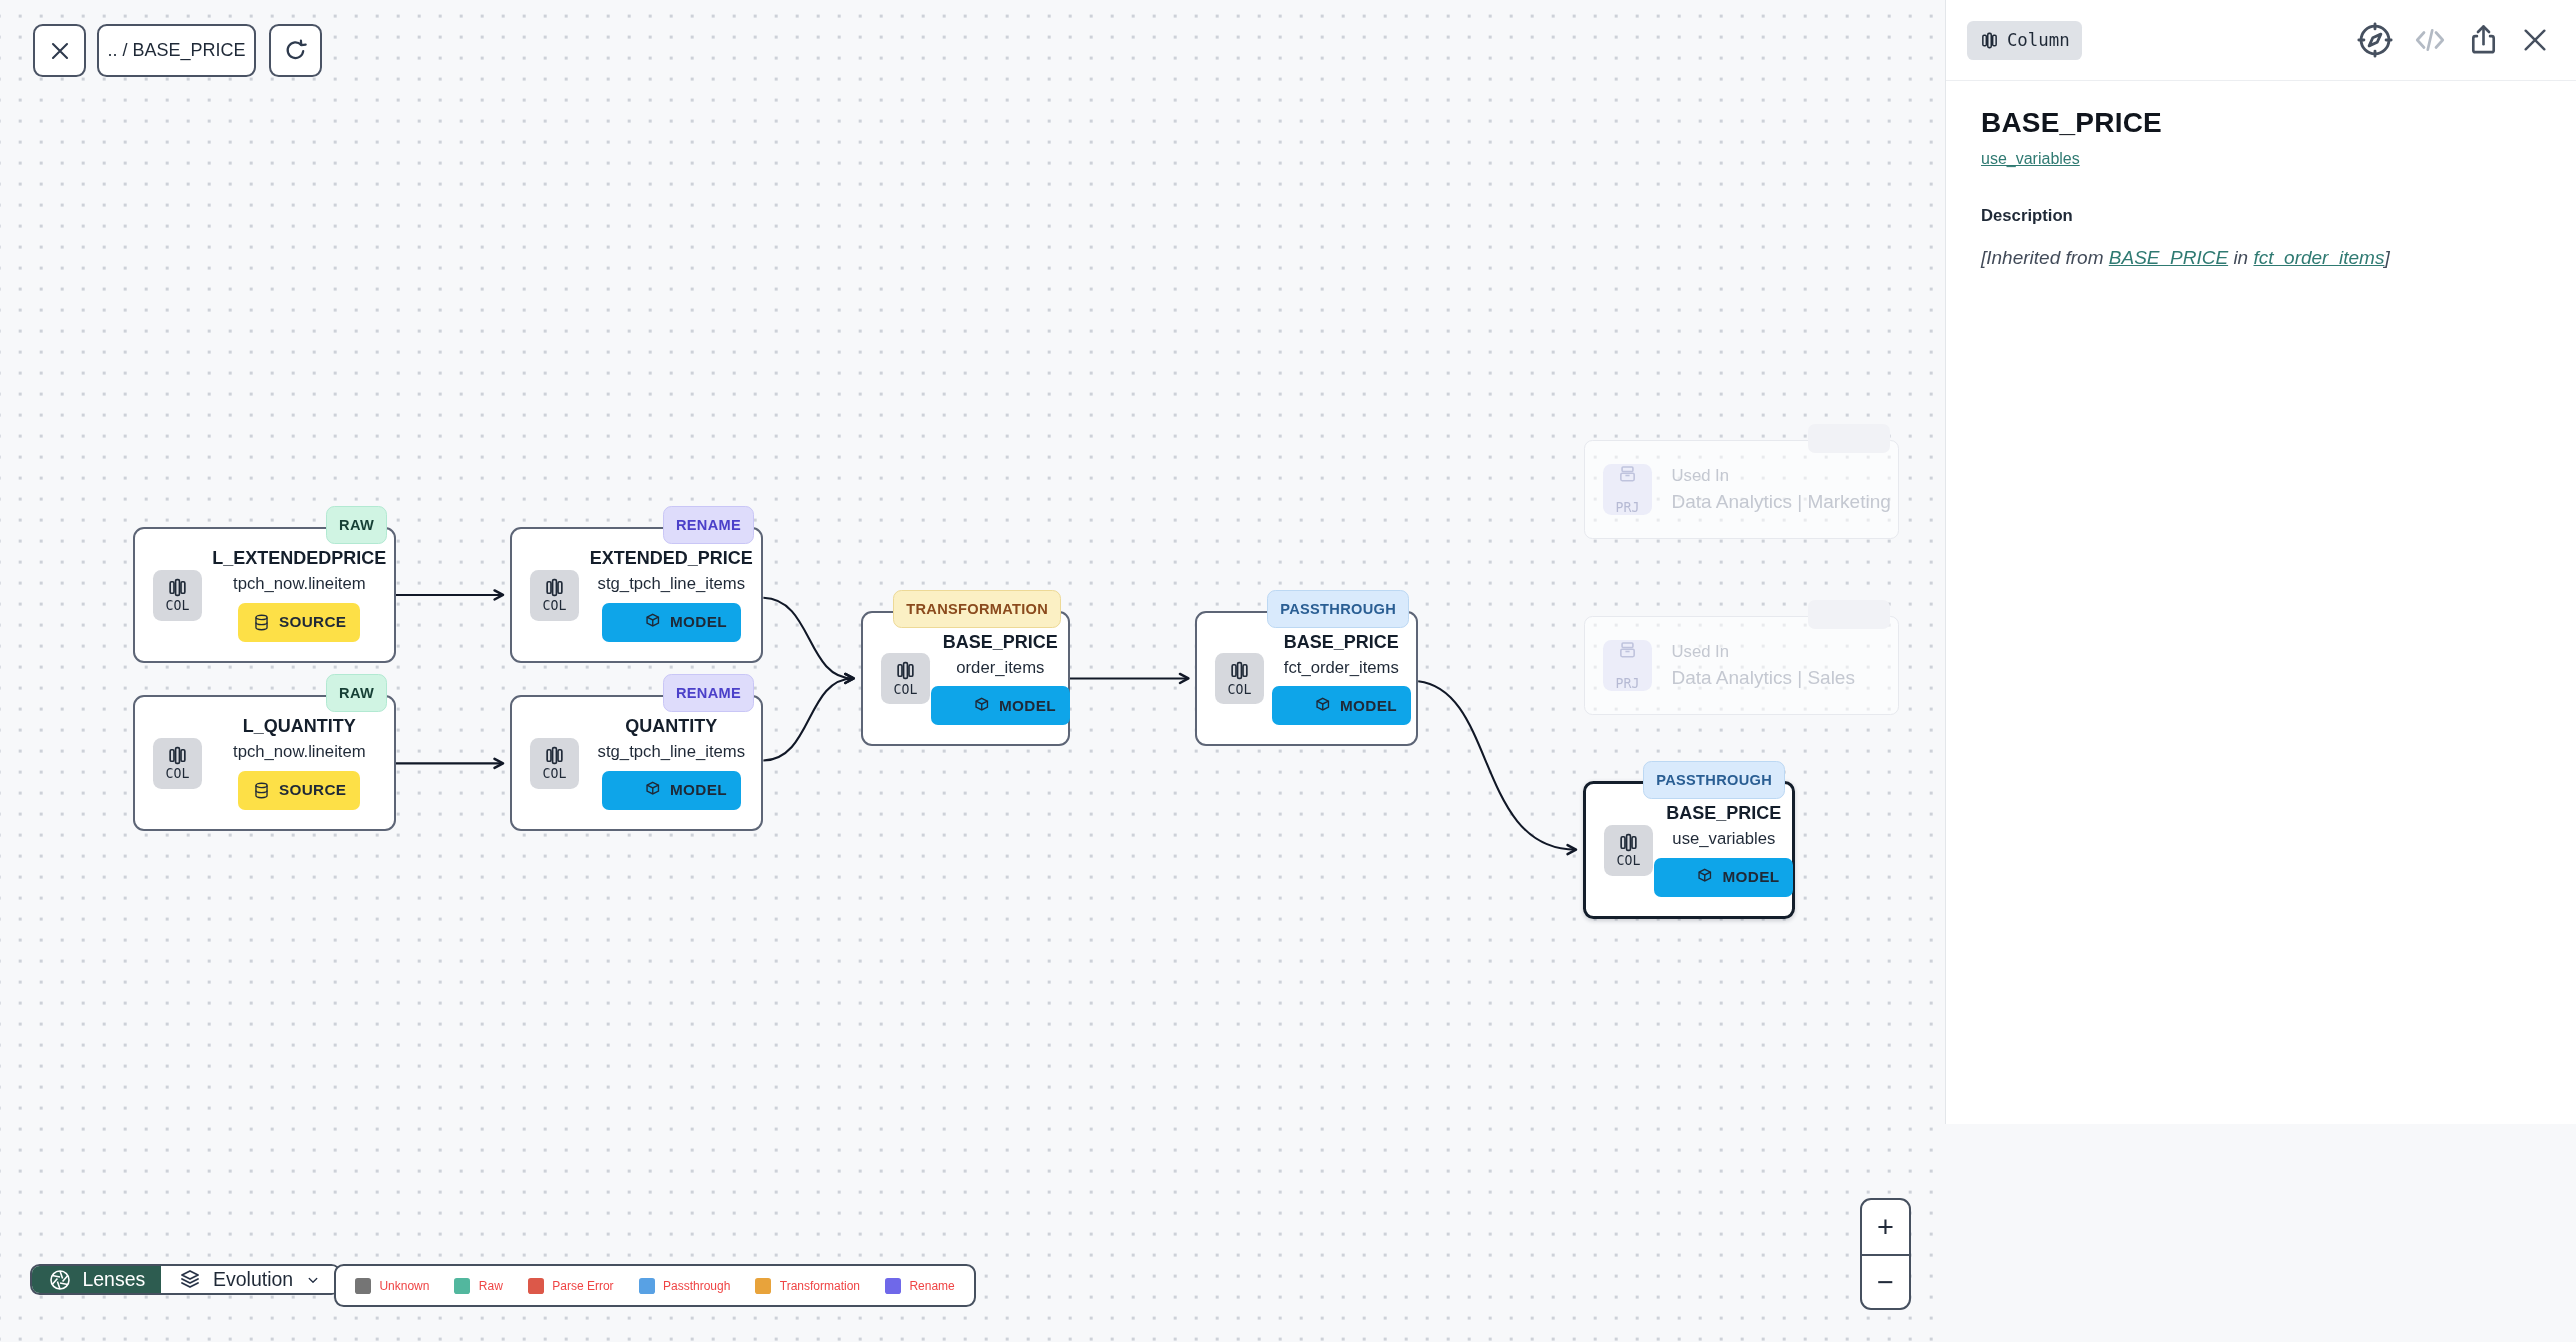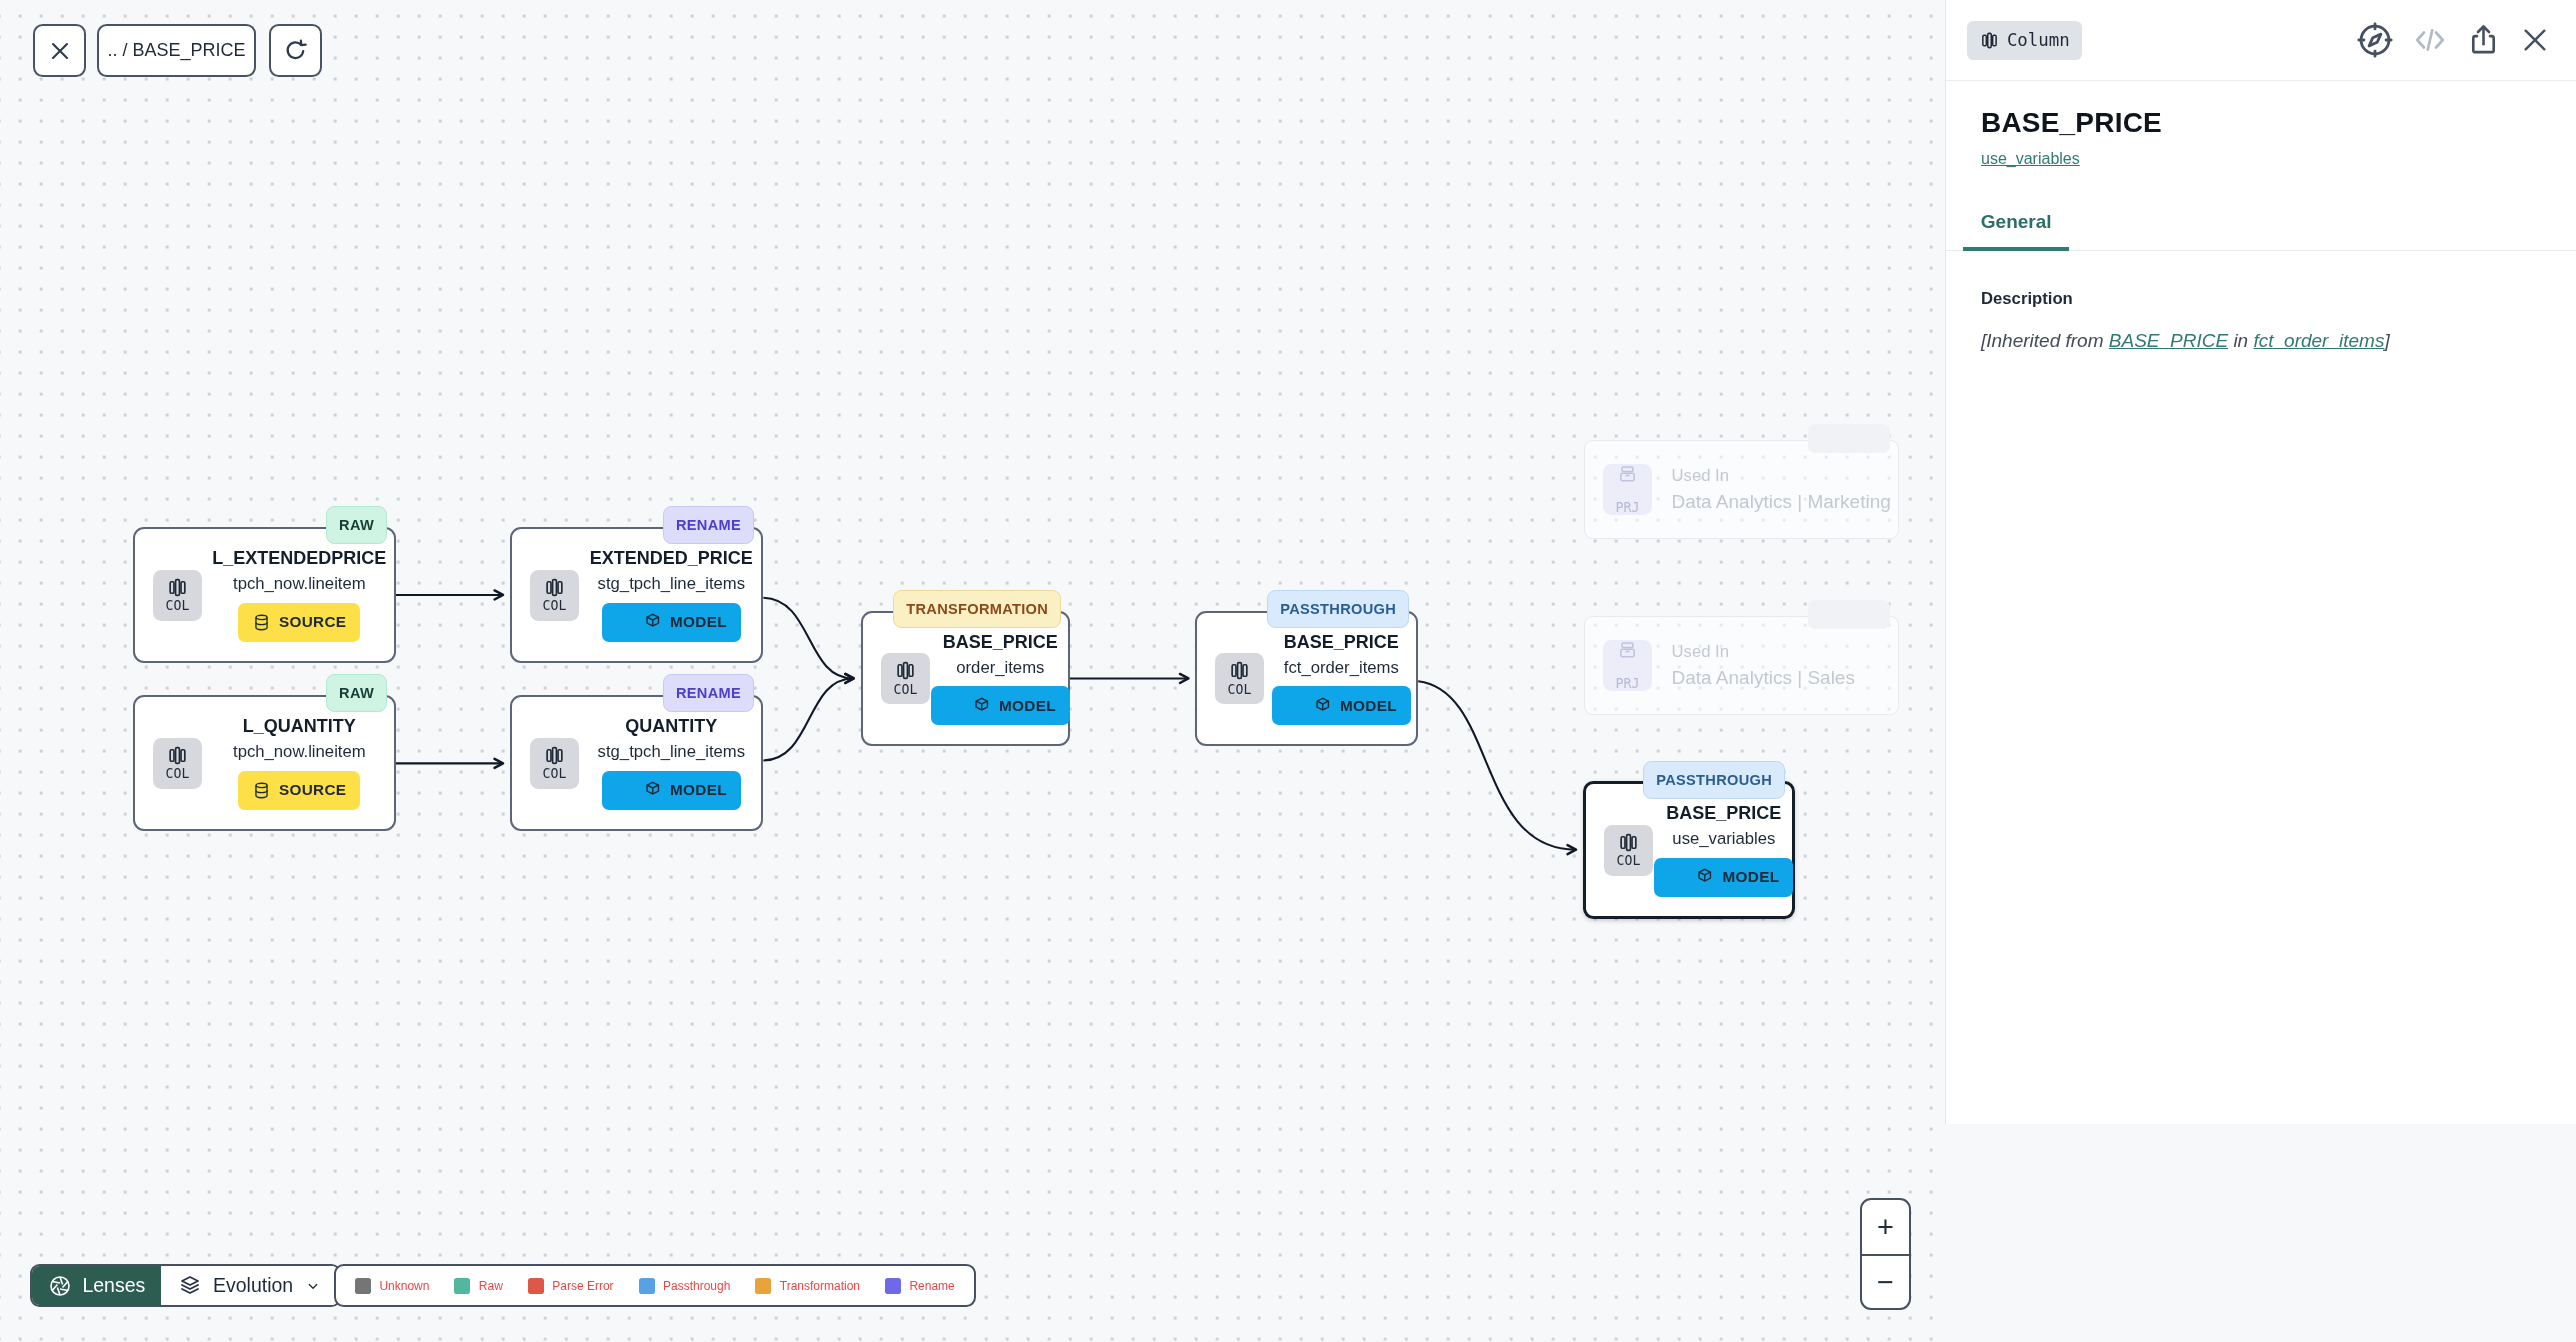--- a/index.html
+++ b/index.html
@@ -49,21 +49,21 @@
   .ghost-badge{position:absolute;top:-16.7px;right:8.4px;width:82px;height:29px;background:#f1f2f6;border-radius:7px;}
   .ghost-chip{width:49px;height:51px;background:#ecedf9;border-radius:8.4px;display:flex;flex-direction:column;
     align-items:center;justify-content:center;gap:16px;flex:none;}
   .ghost-chip svg{stroke:#bfc3dd;fill:none;stroke-width:1.9;}
   .ghost-chip .ghost-chip-label{color:#b6bad4;}
   .ghost-body{display:flex;flex-direction:column;gap:5.6px;}
   .ghost-label{font-size:16.7px;color:#c4c8d1;}
   .ghost-project{font-size:19px;color:#c4c8d1;white-space:nowrap;}
 
   
-  .lenses-ctl{position:absolute;left:30px;top:1264px;height:43px;z-index:5;display:flex;align-items:stretch;
+  .lenses-ctl{position:absolute;left:30px;top:1264px;height:31px;z-index:5;display:flex;align-items:stretch;
     border:2.1px solid #46505f;border-radius:9.7px;overflow:hidden;background:#fff;}
   .lenses-seg{background:#2d5c50;color:#fff;display:flex;align-items:center;gap:10.4px;padding:0 16px;font-size:19.5px;}
   .lenses-seg svg{stroke:#fff;fill:none;stroke-width:1.6;}
   .evolution-seg{display:flex;align-items:center;gap:11px;padding:0 16.7px;font-size:19.5px;color:#1f2937;background:#fff;}
   .evolution-seg svg{stroke:#273246;fill:none;stroke-width:1.8;stroke-linejoin:round;stroke-linecap:round;}
   .legend-bar{position:absolute;left:334px;top:1264px;height:43px;z-index:5;background:#fff;
     border:2.1px solid #46505f;border-radius:9.7px;display:flex;align-items:center;gap:25px;padding:0 19px;}
   .leg-item{display:flex;align-items:center;gap:8.4px;font-size:12px;color:#ef4444;white-space:nowrap;}
   .leg-swatch{width:16px;height:16px;border-radius:2.8px;flex:none;}
 
@@ -412,20 +412,17 @@
       </svg>
       <svg width="32" height="32" viewBox="0 0 24 24">
         <path d="M5 5 L19 19 M19 5 L5 19"></path>
       </svg>
     </div>
   </div>
 
   <h1 class="panel-title">BASE_PRICE</h1>
   <a class="panel-link">use_variables</a>
 
-  <div class="tabs">
-    <div class="tab">General</div>
-  </div>
 
   <h3 class="section-heading">Description</h3>
   <p class="desc-inherited"><span>[Inherited from </span><a>BASE_PRICE</a><span> in </span><a>fct_order_items</a><span>]</span></p>
 </div>
 
 
 </body></html>

